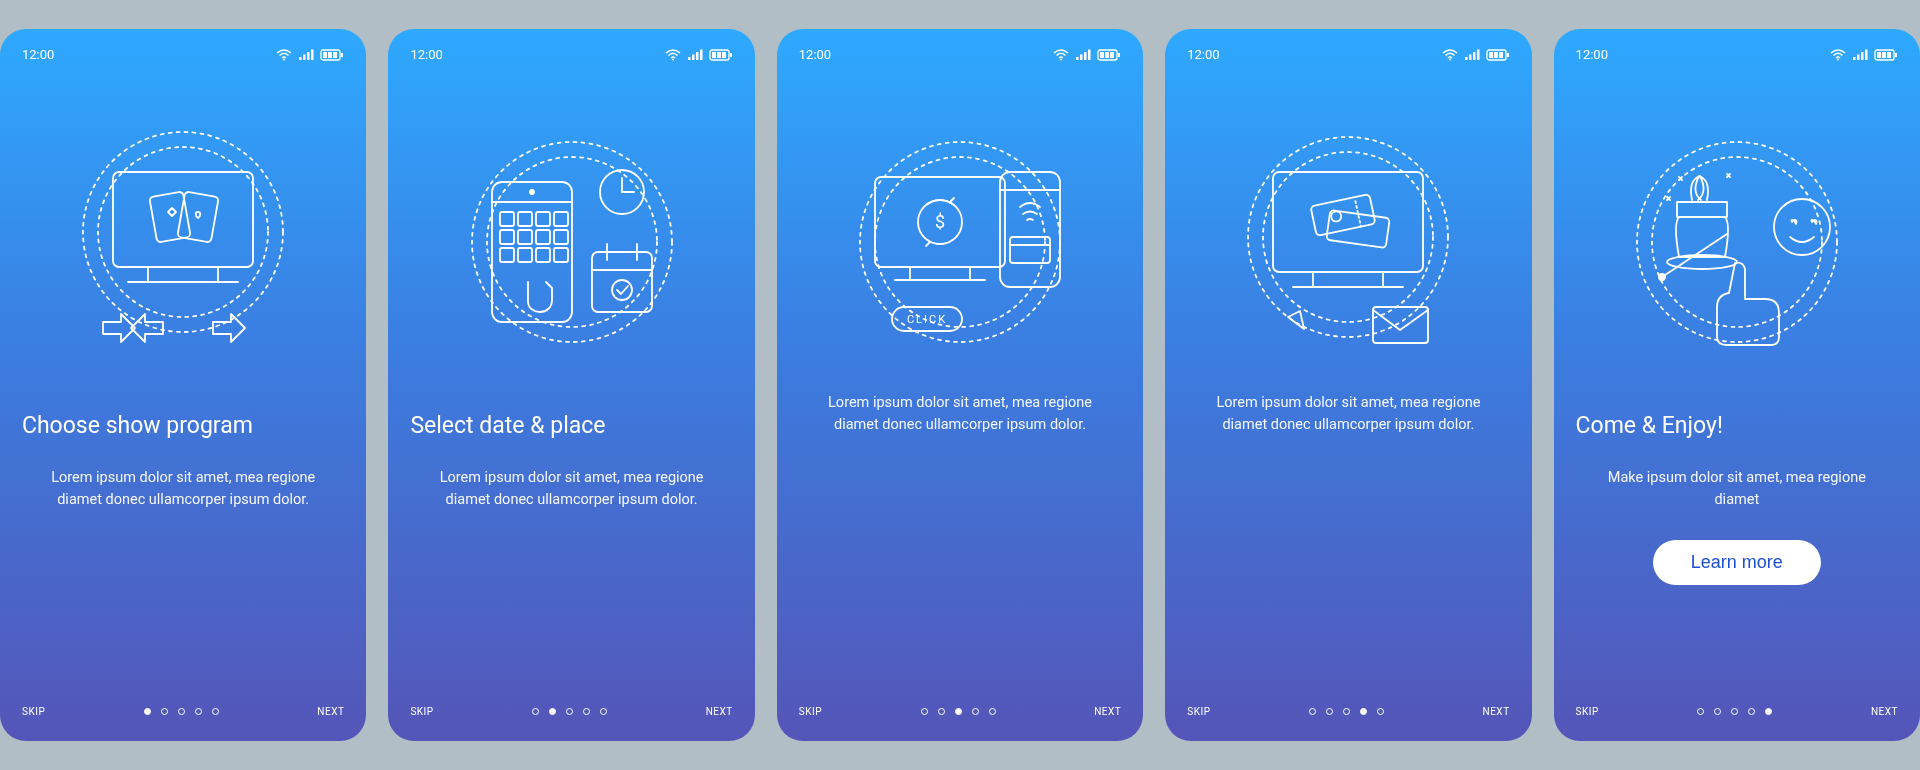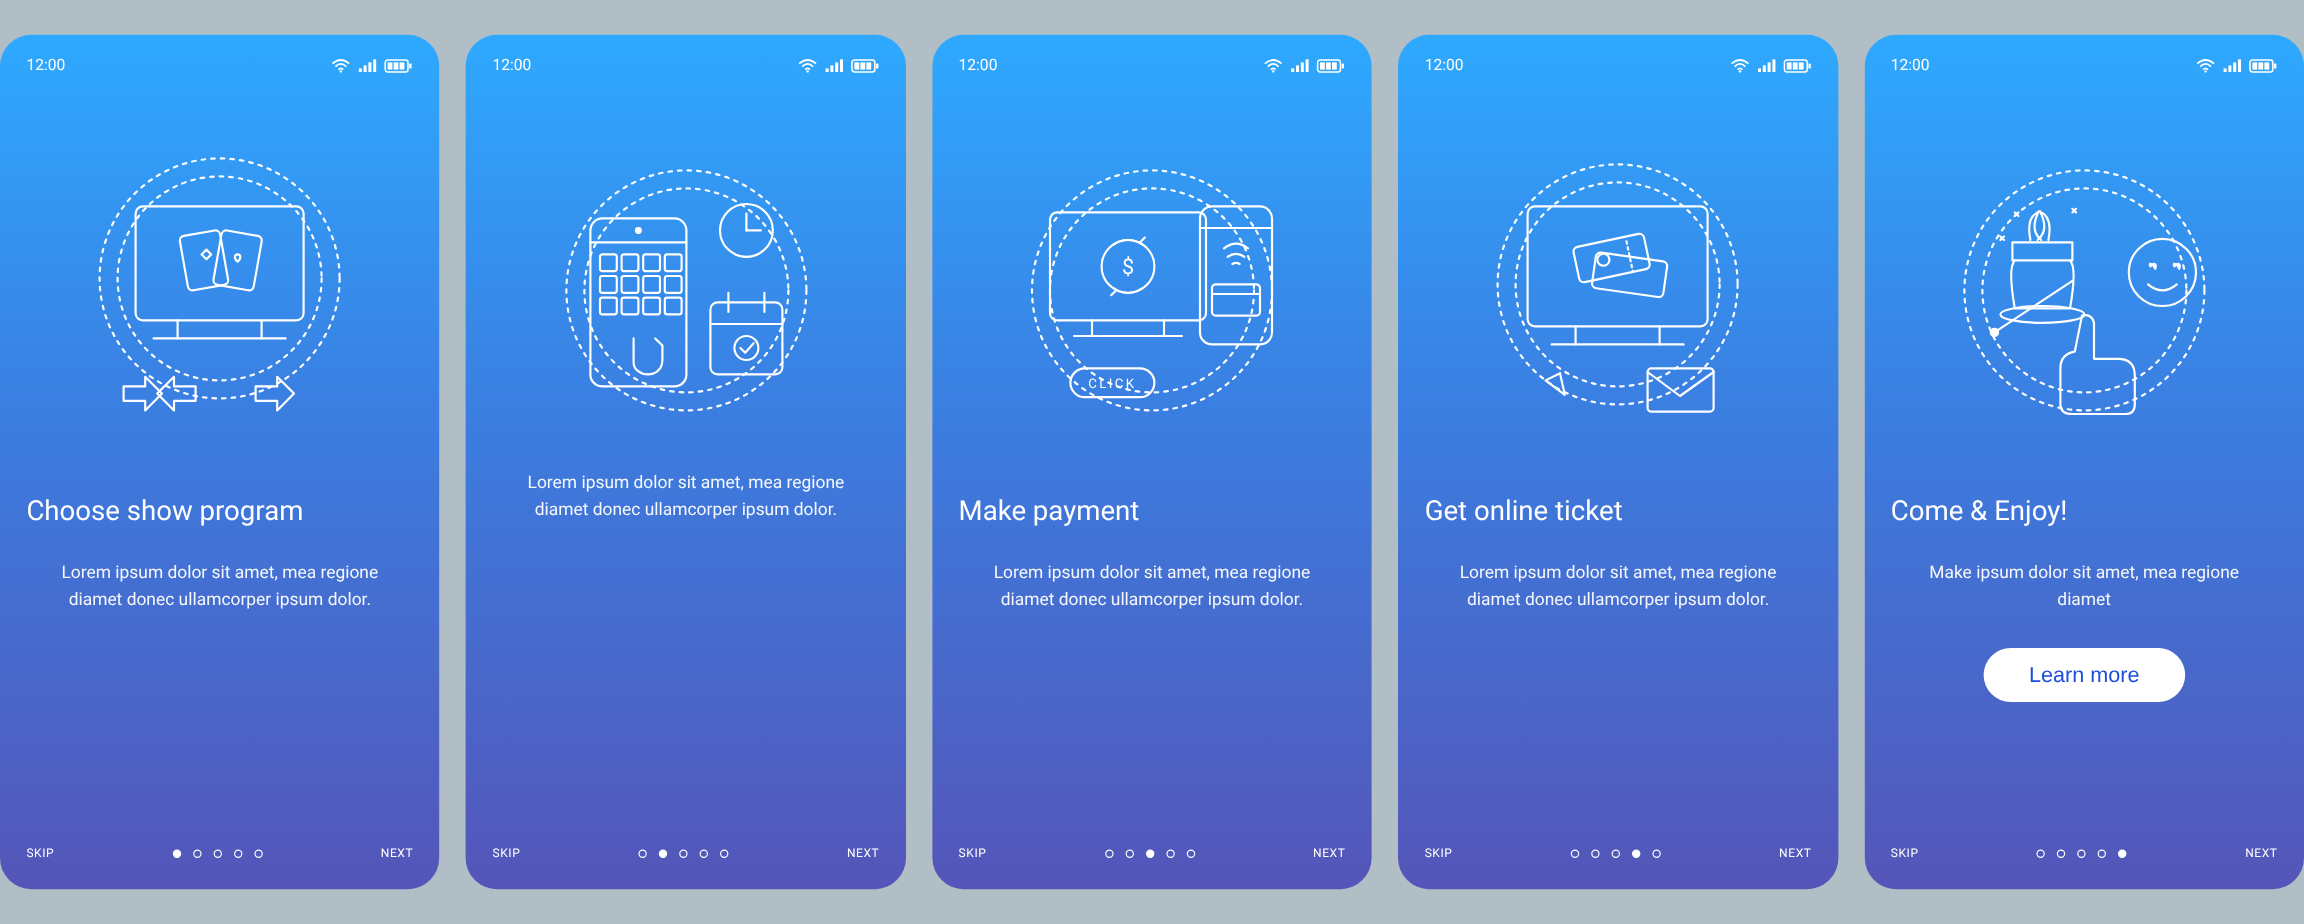--- a/index.html
+++ b/index.html
@@ -190,20 +190,21 @@
         <line x1="180" y1="70" x2="180" y2="56"></line>
         <line x1="180" y1="70" x2="192" y2="70"></line>
       <rect x="150" y="130" width="60" height="60" rx="6"></rect>
       <line x1="150" y1="148" x2="210" y2="148"></line>
         <line x1="165" y1="122" x2="165" y2="138"></line>
         <line x1="195" y1="122" x2="195" y2="138"></line>
       <circle cx="180" cy="168" r="10"></circle>
         <path d="M175 168 l4 4 l7 -8"></path>
     </svg>
   </div>
+  <div class="title">Select date &amp; place</div>
   <div class="body-text">Lorem ipsum dolor sit amet, mea regione diamet donec ullamcorper ipsum dolor.</div>
   <div class="footer">
     <span class="nav-btn">SKIP</span>
     <div class="dots">
       <span class="dot"></span>
       <span class="dot active"></span>
       <span class="dot"></span>
       <span class="dot"></span>
       <span class="dot"></span>
     </div>
@@ -248,21 +249,20 @@
       <path d="M120 80 l4 -4 M100 120 l-4 4"></path>
       <rect x="170" y="50" width="60" height="115" rx="10"></rect>
       <line x1="170" y1="68" x2="230" y2="68"></line>
       <path d="M190 85 q10 -8 20 0 M193 92 q7 -5 14 0 M197 98 q3 -2 6 0"></path>
       <rect x="180" y="115" width="40" height="26" rx="3"></rect>
       <line x1="180" y1="123" x2="220" y2="123"></line>
       <rect x="62" y="185" width="70" height="24" rx="12"></rect>
       <text x="97" y="201" text-anchor="middle" font-size="11" fill="#fff" stroke="none" letter-spacing="2">CLICK</text>
     </svg>
   </div>
-  <div class="title">Make payment</div>
   <div class="body-text">Lorem ipsum dolor sit amet, mea regione diamet donec ullamcorper ipsum dolor.</div>
   <div class="footer">
     <span class="nav-btn">SKIP</span>
     <div class="dots">
       <span class="dot"></span>
       <span class="dot"></span>
       <span class="dot active"></span>
       <span class="dot"></span>
       <span class="dot"></span>
     </div>
@@ -303,21 +303,20 @@
         <line x1="75" y1="165" x2="185" y2="165"></line>
       <rect x="95" y="78" width="60" height="30" rx="4" transform="rotate(-12 125 93)"></rect>
       <rect x="110" y="92" width="60" height="30" rx="4" transform="rotate(8 140 107)"></rect>
       <line x1="140" y1="82" x2="140" y2="108" stroke-dasharray="2 3" transform="rotate(-12 125 93)"></line>
       <circle cx="118" cy="93" r="5" transform="rotate(-12 125 93)"></circle>
       <path d="M70 195 l16 12 l-4 -18 z"></path>
       <rect x="155" y="185" width="55" height="36" rx="3"></rect>
       <path d="M155 188 l27 20 l28 -20"></path>
     </svg>
   </div>
-  <div class="title">Get online ticket</div>
   <div class="body-text">Lorem ipsum dolor sit amet, mea regione diamet donec ullamcorper ipsum dolor.</div>
   <div class="footer">
     <span class="nav-btn">SKIP</span>
     <div class="dots">
       <span class="dot"></span>
       <span class="dot"></span>
       <span class="dot"></span>
       <span class="dot active"></span>
       <span class="dot"></span>
     </div>

